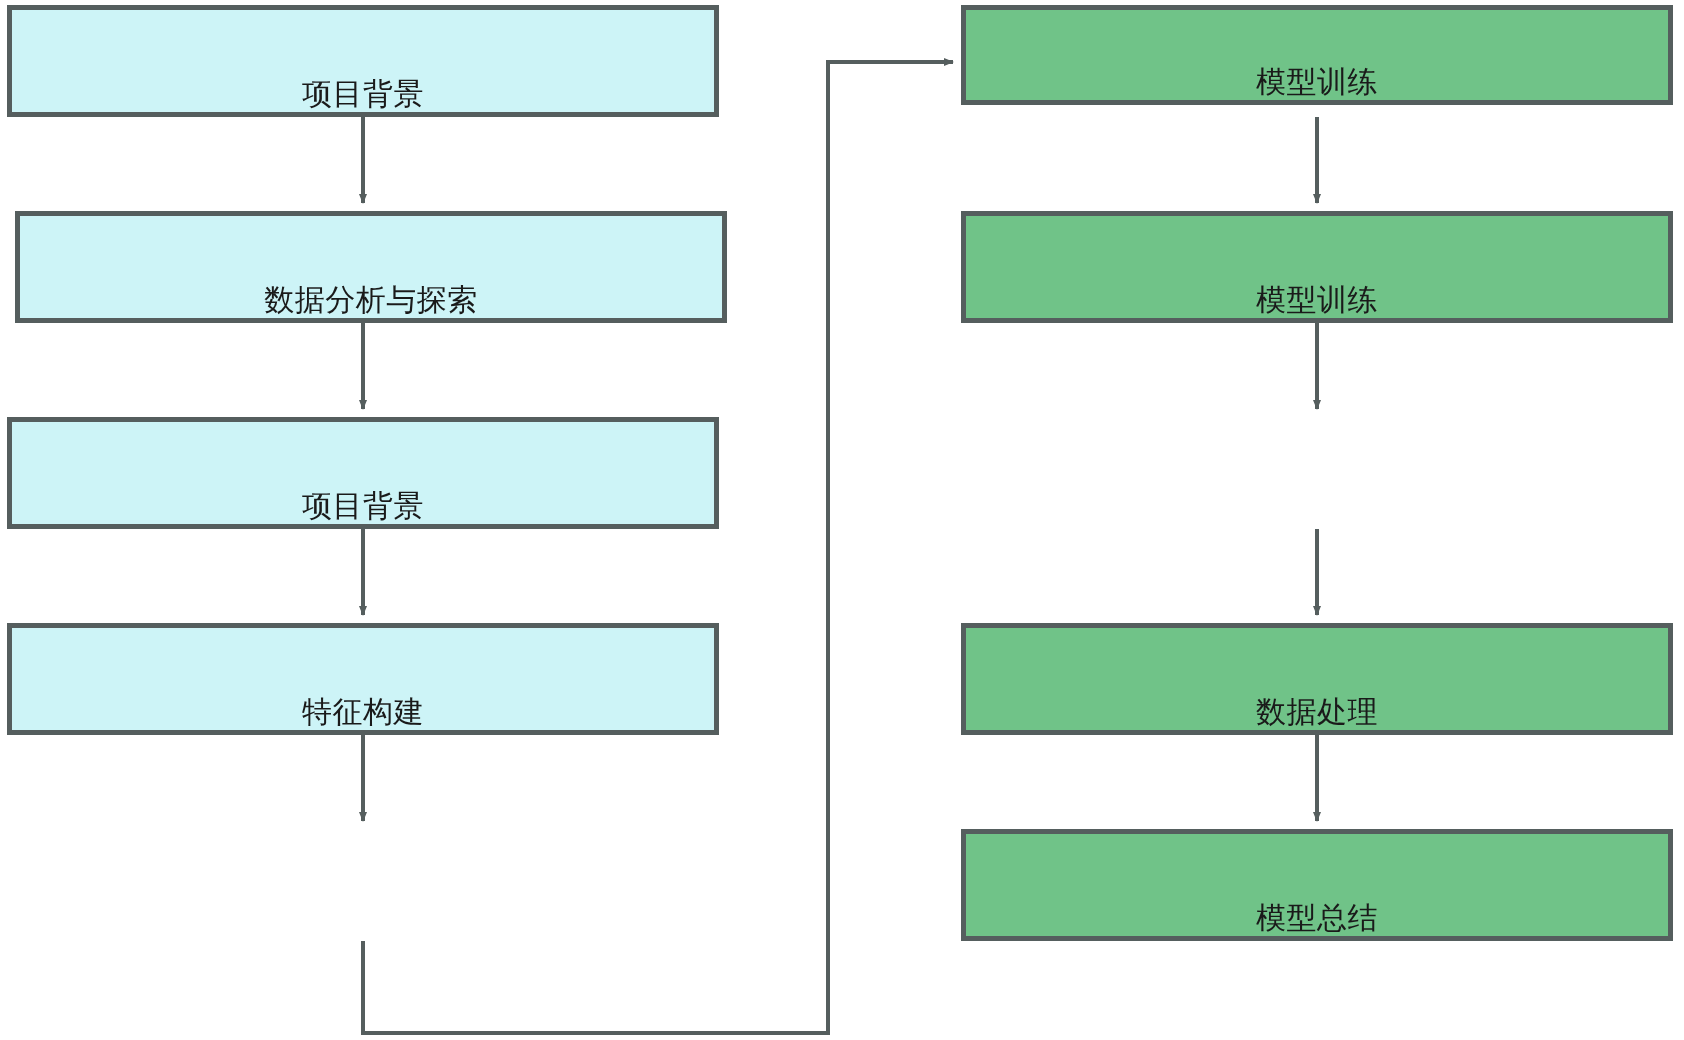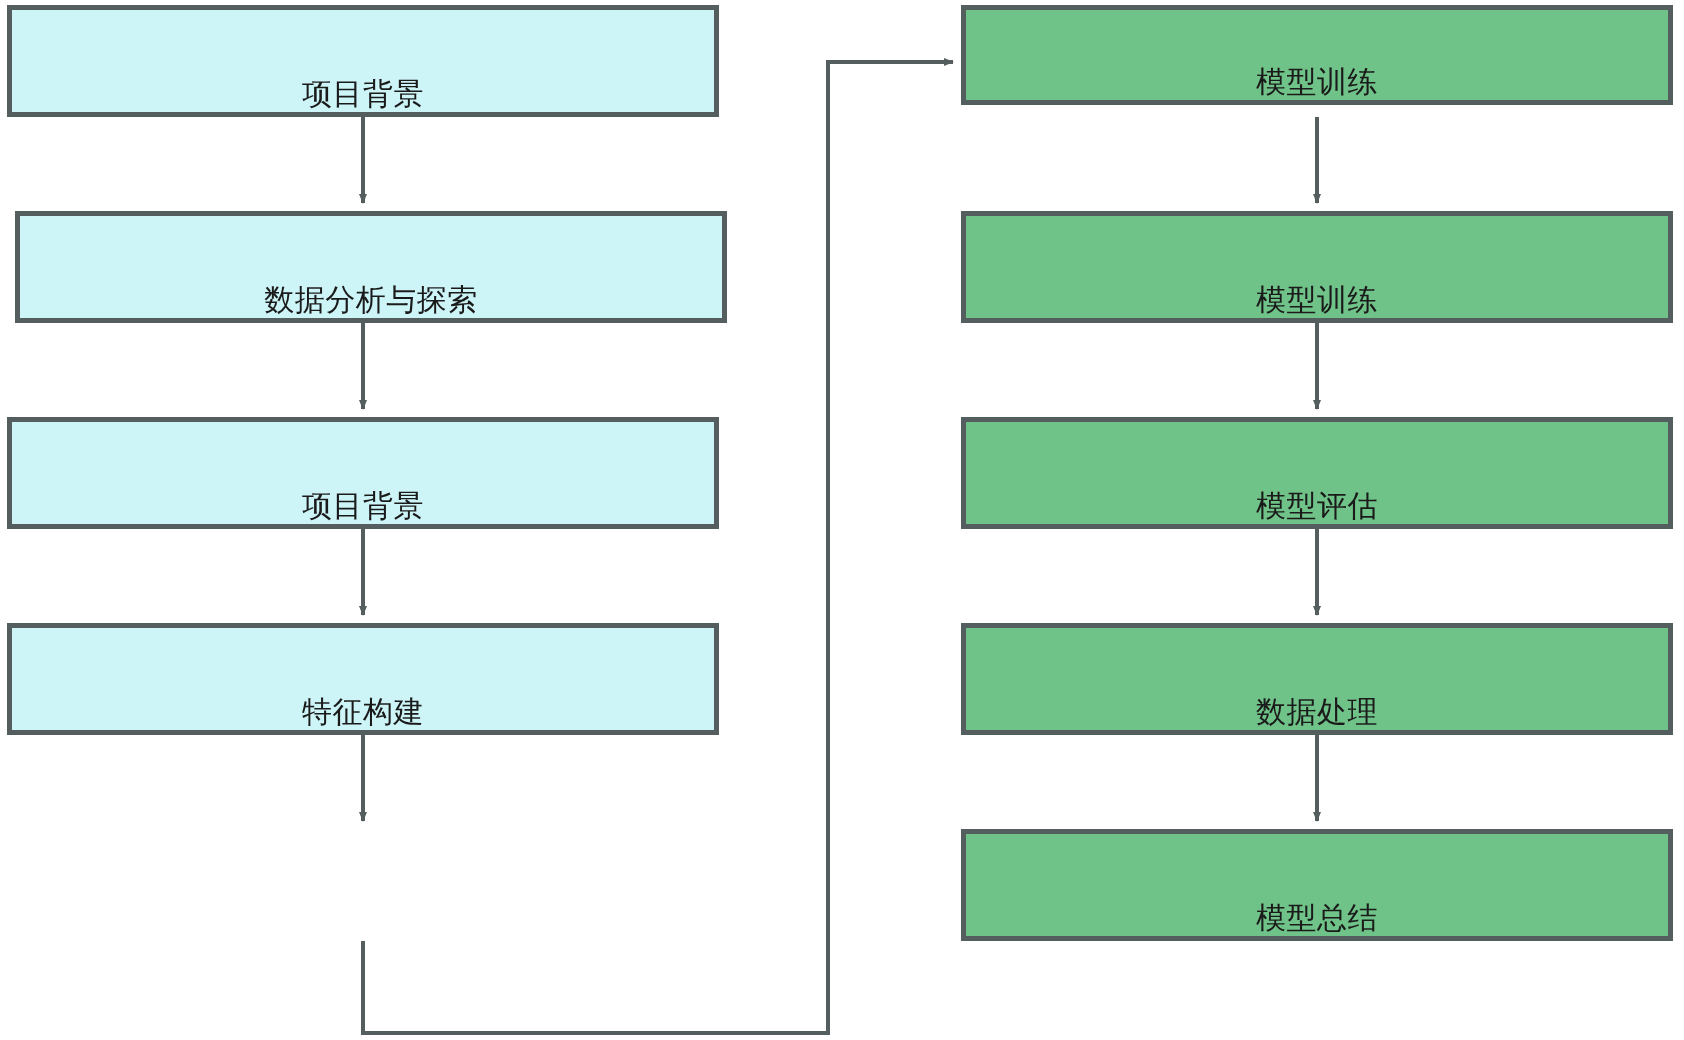--- a/index.html
+++ b/index.html
@@ -99,23 +99,20 @@
 
 
   <div class="node node-green" style="left:961px; top:5px; width:712px; height:100px;">
     <span class="node-label">模型训练</span>
   </div>
 
   <div class="node node-green" style="left:961px; top:211px; width:712px; height:112px;">
     <span class="node-label">模型训练</span>
   </div>
 
-  <div class="node node-green" style="left:961px; top:417px; width:712px; height:112px;">
-    <span class="node-label">模型评估</span>
-  </div>
 
   <div class="node node-green" style="left:961px; top:623px; width:712px; height:112px;">
     <span class="node-label">数据处理</span>
   </div>
 
   <div class="node node-green" style="left:961px; top:829px; width:712px; height:112px;">
     <span class="node-label">模型总结</span>
   </div>
 
 </div>

